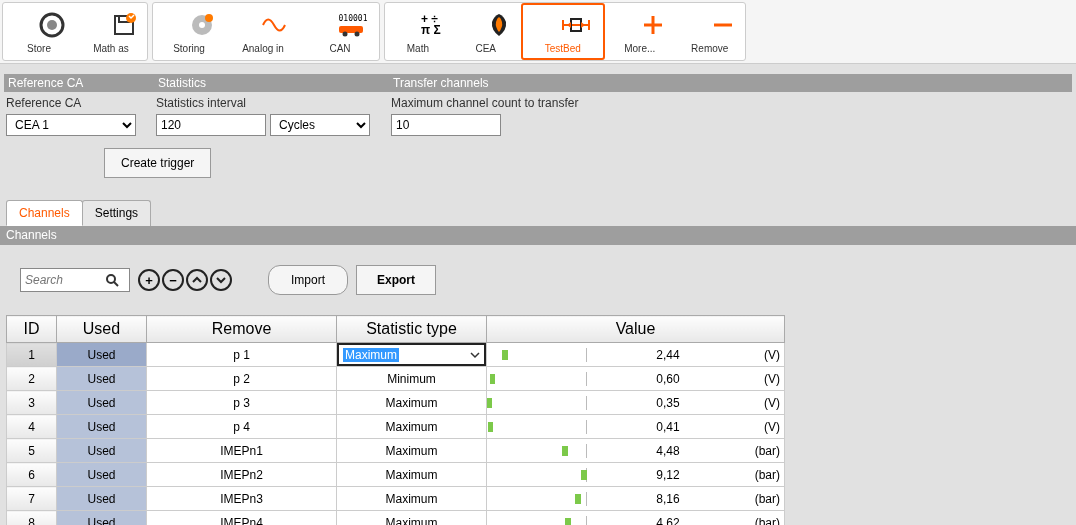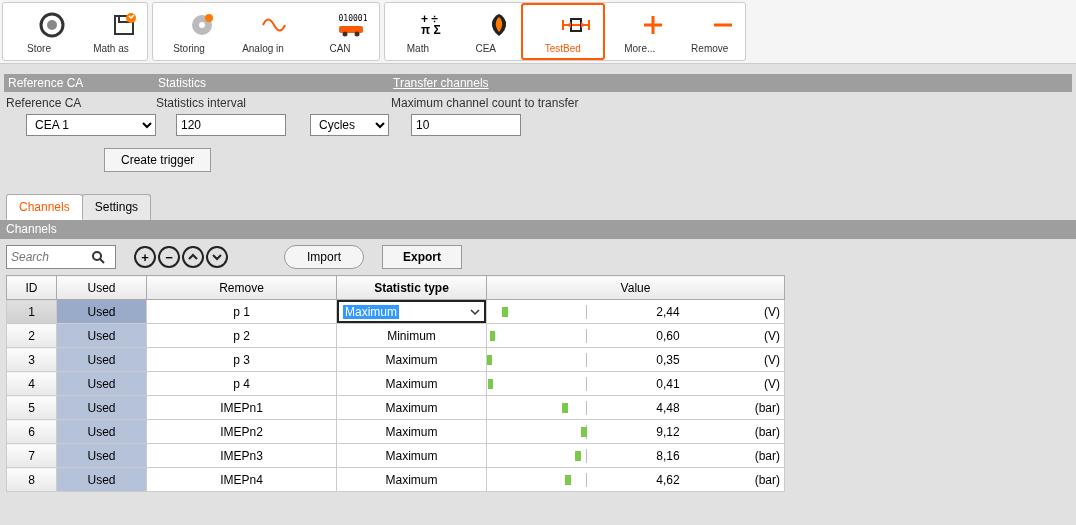--- a/index.html
+++ b/index.html
@@ -10,52 +10,52 @@
 .toolbar-btn { display: flex; flex-direction: column; align-items: center; justify-content: center; padding: 4px 10px; cursor: pointer; min-width: 50px; }
 .toolbar-btn.active { border: 2px solid #ff5a00; border-radius: 3px; }
 .toolbar-btn.active .tb-label { color: #ff5a00; }
 .toolbar-icon { height: 32px; display: flex; align-items: center; justify-content: center; margin-left: 26px; }
 .tb-label { font-size: 10px; color: #333; margin-top: 2px; }
 
 .config-section { padding: 10px 4px 4px 4px; }
 .config-headers { display: flex; background: #9e9e9e; color: #fff; font-size: 12px; height: 18px; align-items: center; }
 .config-headers .col1 { width: 150px; padding-left: 4px; }
 .config-headers .col2 { width: 235px; padding-left: 4px; }
-.config-headers .col3 { flex: 1; padding-left: 4px; text-decoration: underline; }
+.config-headers .col3 { flex: 1; padding-left: 4px; }
 .config-row { display: flex; padding: 4px 0; }
 .config-col { display: flex; flex-direction: column; gap: 4px; }
 .config-col.c1 { width: 150px; padding-left: 2px; }
 .config-col.c2 { width: 235px; padding-left: 2px; }
 .config-col.c3 { padding-left: 2px; }
 .field-label { font-size: 12px; color: #333; }
-.select-box, .text-input { height: 22px; border: 1px solid #888; background: #fff; padding: 0 4px; font-size: 12px; margin-left: 20px; }
+.select-box, .text-input { height: 22px; border: 1px solid #888; background: #fff; padding: 0 4px; font-size: 12px; }
 .select-box { width: 130px; }
 .text-input { width: 110px; }
-.btn { height: 24px; padding: 0 16px; border: 1px solid #999; background: #f5f5f5; font-size: 12px; cursor: pointer; }
+.btn { height: 30px; padding: 0 16px; border: 1px solid #999; background: #f5f5f5; font-size: 12px; cursor: pointer; }
 .create-trigger-wrap { padding-left: 100px; margin-top: 8px; }
 
 .tabs { display: flex; margin-top: 18px; padding-left: 6px; }
 .tab { padding: 5px 12px; border: 1px solid #aaa; background: #e8e8e8; font-size: 12px; cursor: pointer; border-bottom: none; border-radius: 3px 3px 0 0; margin-right: -1px; }
 .tab.active { background: #fff; color: #ff5a00; border-bottom: 1px solid #fff; position: relative; z-index: 2; }
 
 .channels-header { background: #9e9e9e; color: #fff; padding: 2px 6px; font-size: 12px; height: 19px; }
 
-.grid-toolbar { display: flex; align-items: center; padding: 6px; gap: 18px; }
+.grid-toolbar { display: flex; align-items: center; padding: 20px; gap: 8px; }
 .search-box { display: flex; align-items: center; border: 1px solid #888; background: #fff; height: 24px; width: 110px; padding: 0 4px; }
 .search-box input { border: none; outline: none; width: 80px; font-size: 12px; font-style: italic; color: #888; }
 .circle-btns { display: flex; gap: 2px; }
 .circle-btn { width: 22px; height: 22px; border: 2px solid #222; border-radius: 50%; display: flex; align-items: center; justify-content: center; font-size: 13px; font-weight: bold; cursor: pointer; }
 
 .grid { border-collapse: collapse; margin-left: 6px; }
-.grid th { background: linear-gradient(#fdfdfd, #e8e8e8); border: 1px solid #aaa; font-weight: normal; font-size: 12px; padding: 4px 0; height: 24px; }
+.grid th { background: linear-gradient(#fdfdfd, #e8e8e8); border: 1px solid #aaa; font-weight: normal; font-size: 16px; padding: 4px 0; height: 24px; }
 .grid td { border: 1px solid #ccc; font-size: 12px; text-align: center; height: 24px; padding: 0; background: #fff; }
 .grid .col-id { width: 50px; }
 .grid .col-used { width: 90px; }
 .grid .col-channel { width: 190px; }
-.grid .col-stat { width: 150px; font-weight: bold; }
+.grid .col-stat { width: 150px; }
 .grid .col-value { width: 298px; }
 .grid td.id-cell { background: linear-gradient(#fdfdfd, #e8e8e8); }
 .grid td.used-cell { background: #b6c2d9; }
 .grid tr.selected td.id-cell { background: linear-gradient(#e0e0e0, #cfcfcf); }
 .grid tr.selected td.used-cell { background: #9aaac9; }
 
 .stat-select-wrap { border: 2px solid #222; height: 100%; display: flex; align-items: center; padding: 0 4px; justify-content: space-between; }
 .stat-select-wrap .sel-text { background: #3399ff; color: #fff; padding: 0 2px; }
 
 .value-cell-inner { display: flex; align-items: center; height: 100%; position: relative; }

